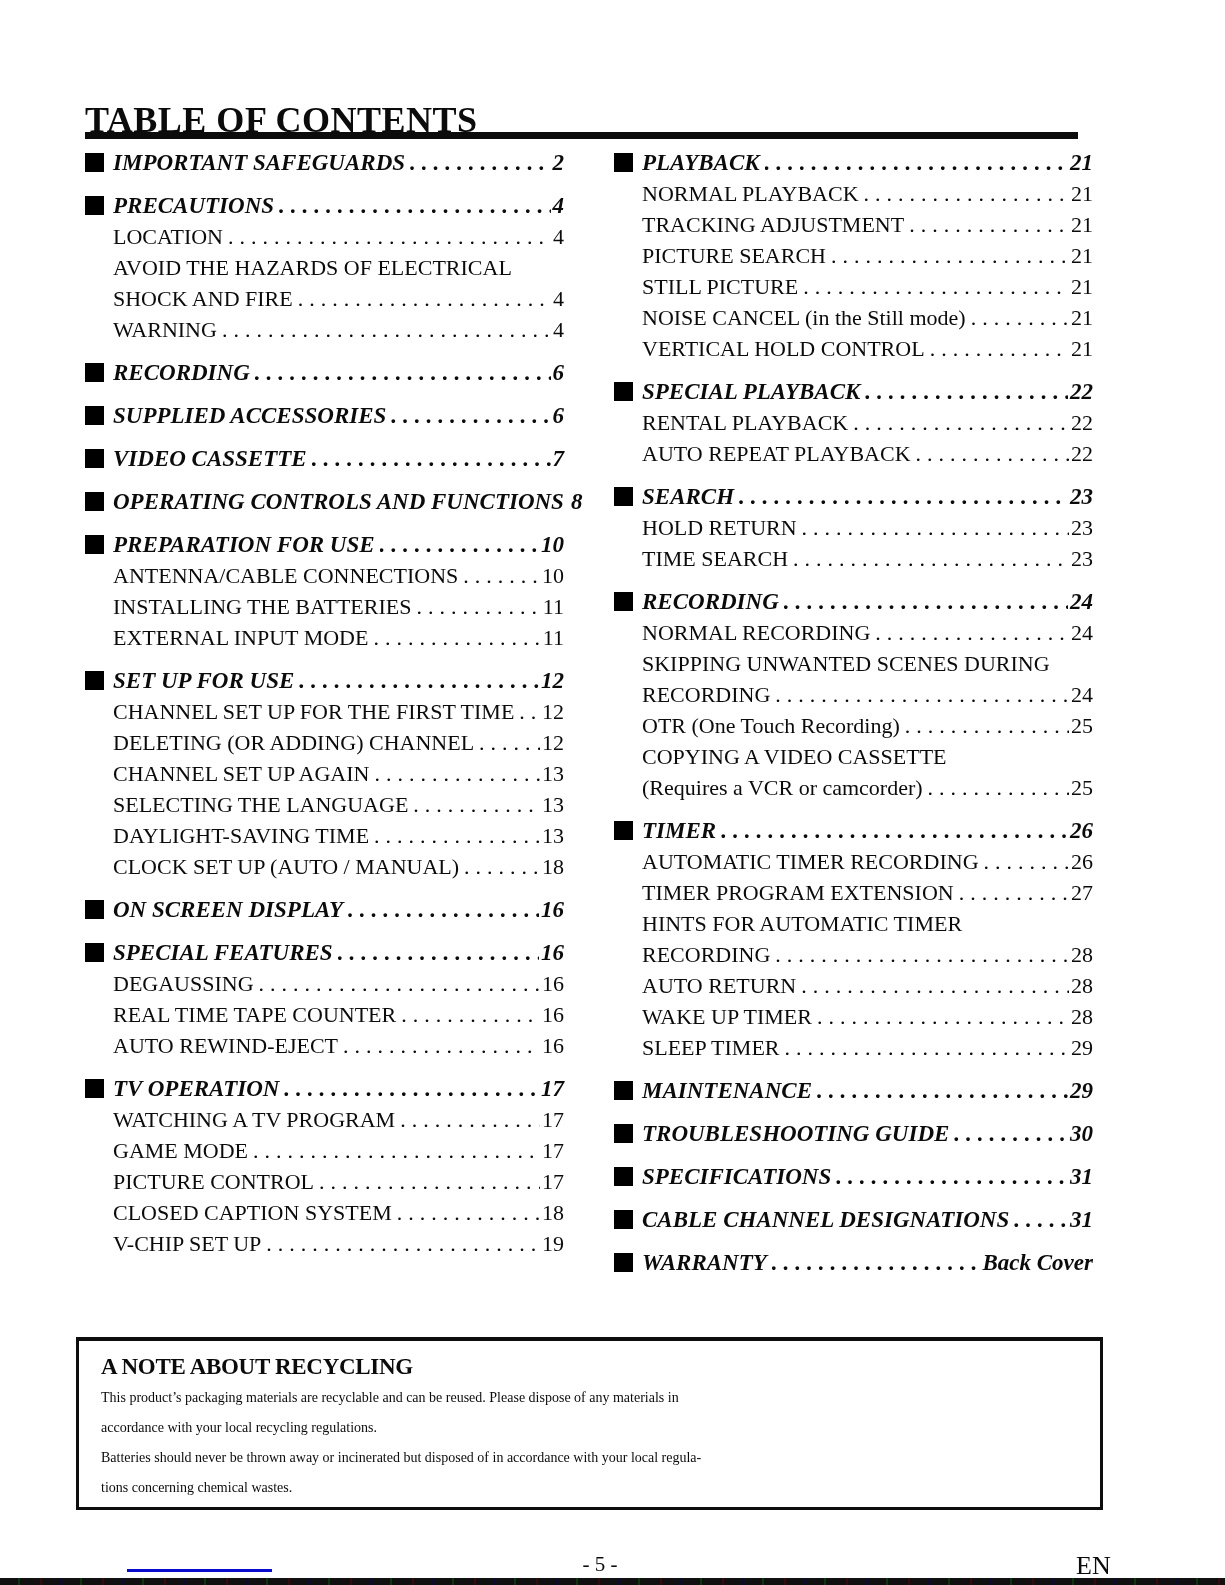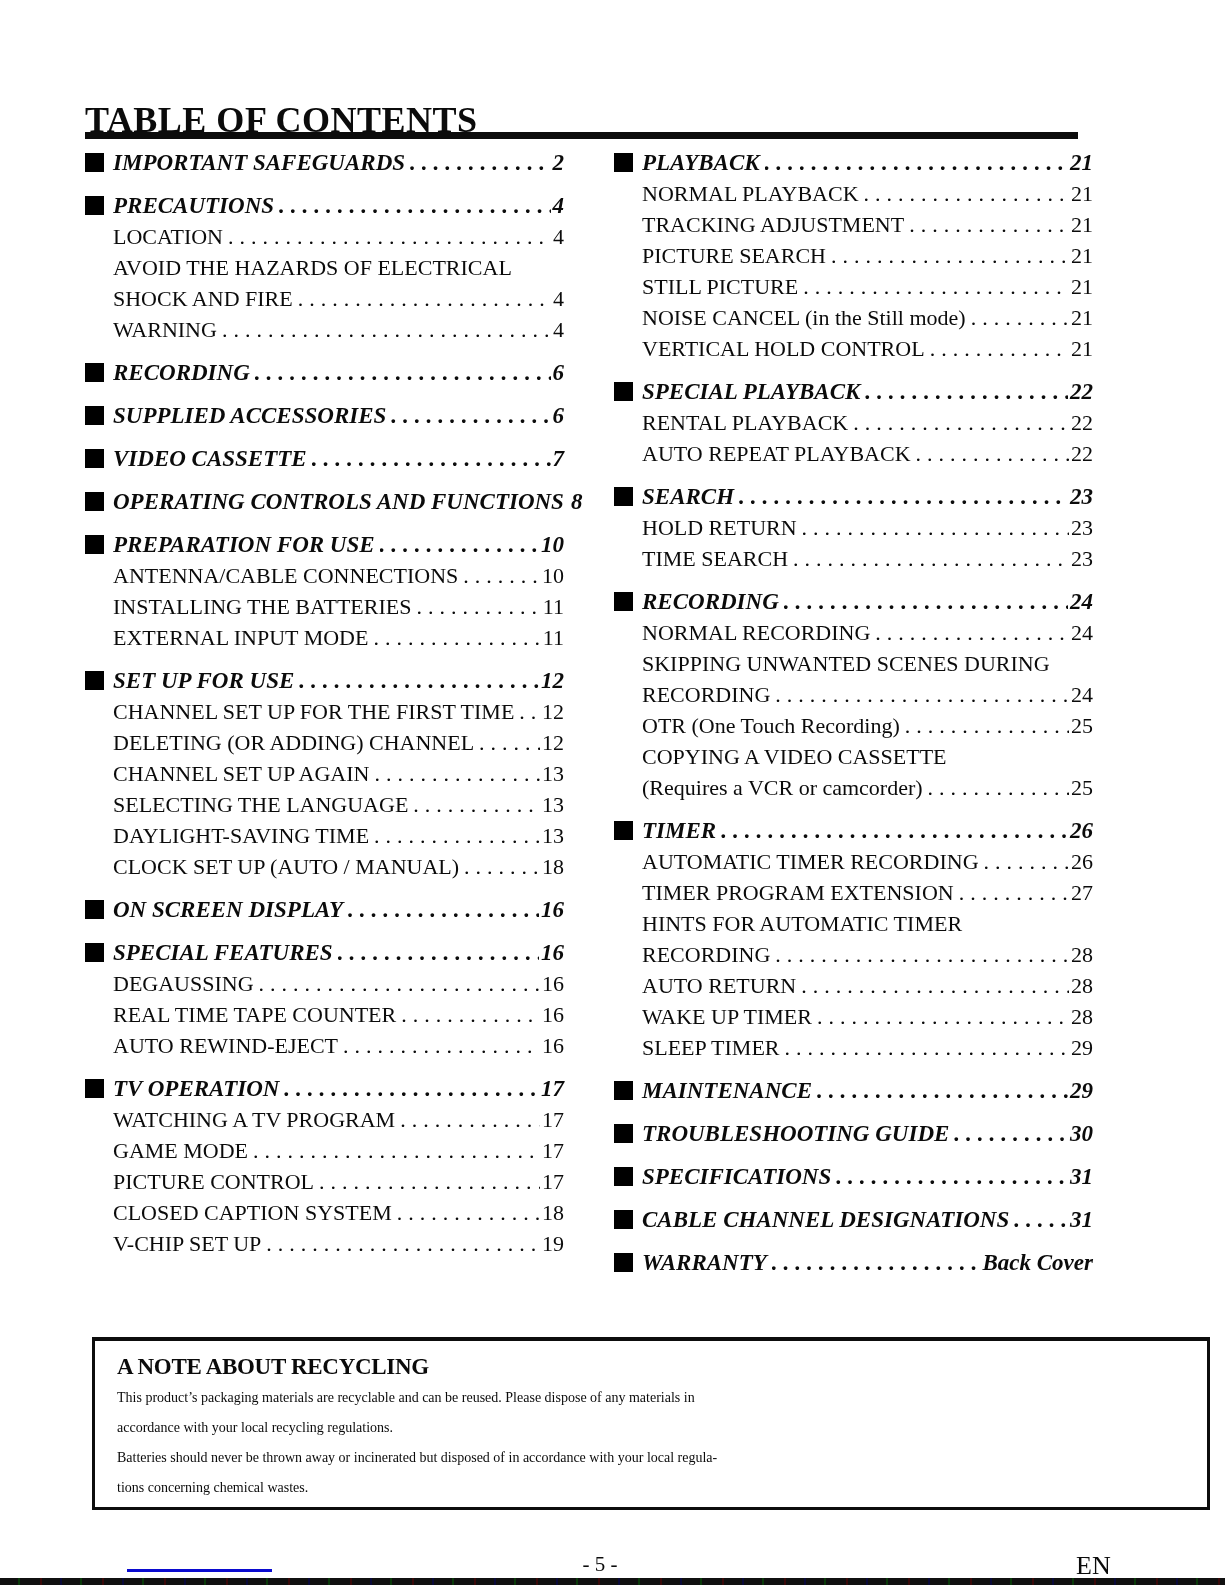--- a/index.html
+++ b/index.html
@@ -46,21 +46,21 @@
   .wrap-line{white-space:nowrap;}
   .dots{
     flex:1;min-width:0;overflow:hidden;white-space:nowrap;
     text-align:right;letter-spacing:6px;margin:0 2px 0 5px;
   }
   .dots::after{
     content:"............................................................";
   }
   .pageno{white-space:nowrap;}
   .note-box{
-    position:absolute;left:92px;top:1337px;width:1118px;height:173px;
+    position:absolute;left:76px;top:1337px;width:1027px;height:173px;
     box-sizing:border-box;border:3px solid #0d0d0d;border-top-width:4px;
     padding:10px 22px 2px 22px;overflow:hidden;
   }
   .note-title{
     font-size:23px;font-weight:bold;line-height:32px;
     letter-spacing:-0.3px;
   }
   .note-line{font-size:14px;line-height:30px;}
   .footer-page{
     position:absolute;top:1552px;left:85px;width:1030px;

